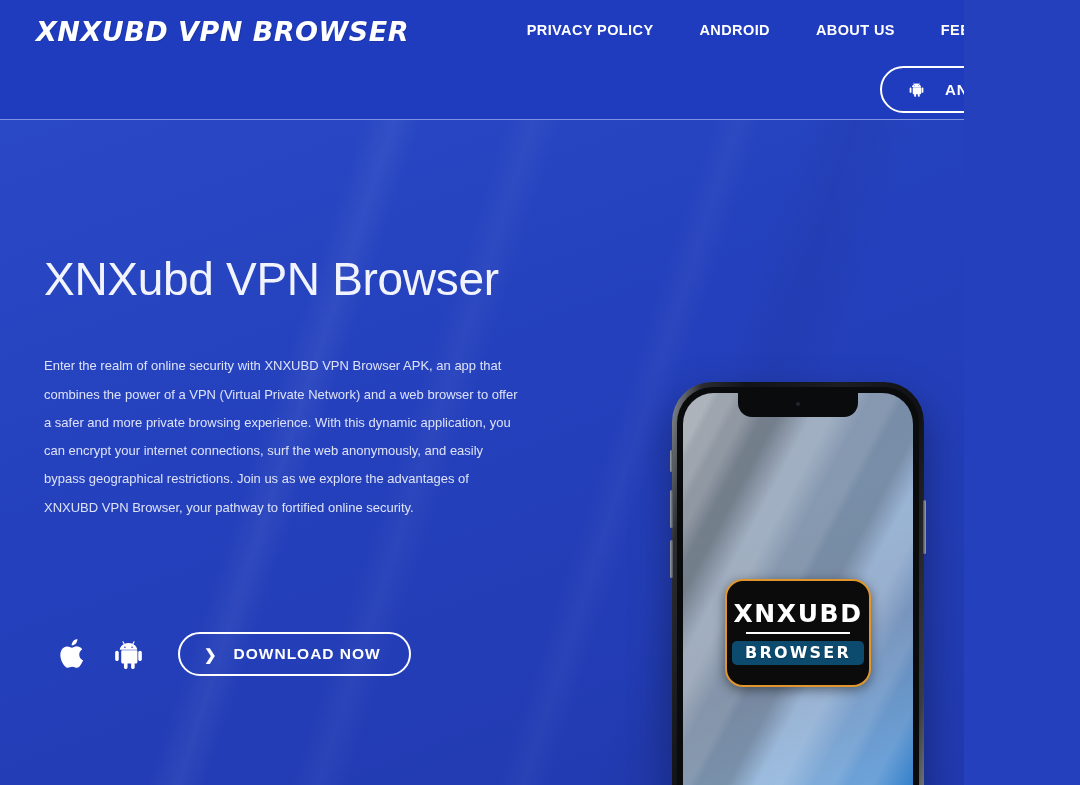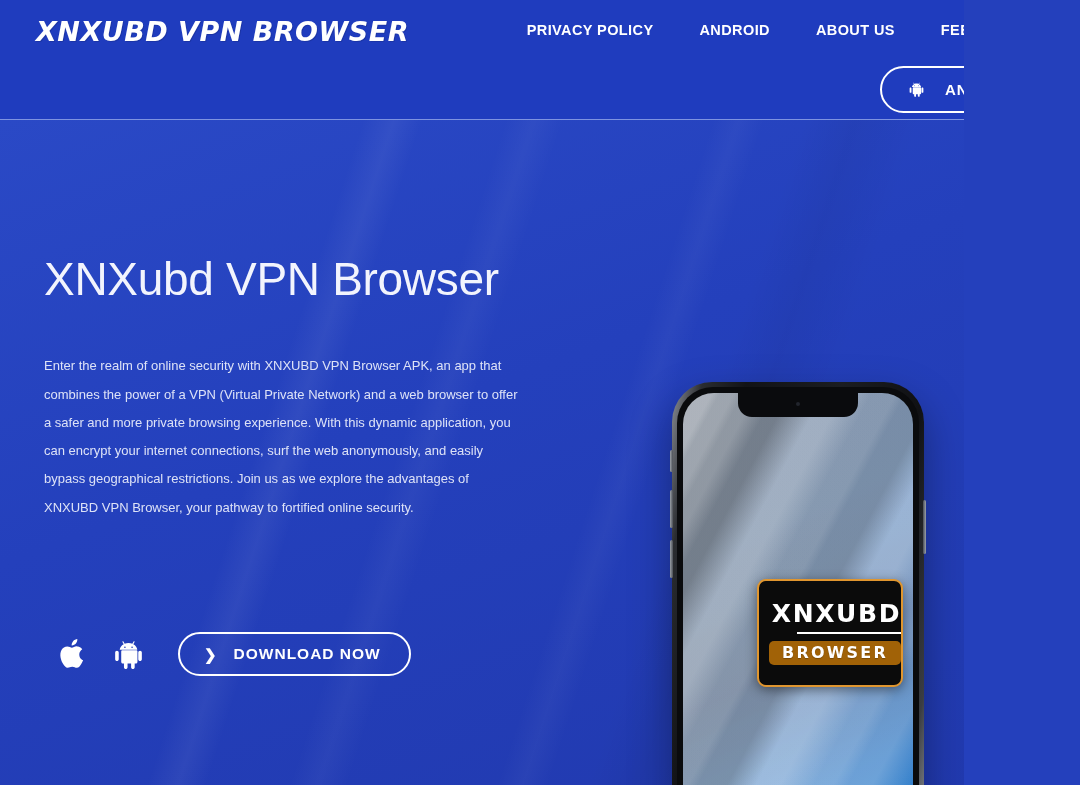--- a/index.html
+++ b/index.html
@@ -150,35 +150,34 @@
   .side-btn-r {
     position:absolute; right:-2px; top:118px; width:3px; height:54px;
     background:linear-gradient(270deg,#9aa0a8,#4a4e55);
     border-radius:2px;
   }
   .app-logo {
     position:absolute; left:50%; top:50%; transform:translate(-50%,-50%);
     width:146px; height:108px;
     background:#0b0b0b;
     border:2px solid #e0962f;
-    border-radius:9px;
+    border-radius:18px;
     display:flex; flex-direction:column;
-    align-items:flex-end; justify-content:center;
+    align-items:center; justify-content:center;
     z-index:3;
     box-shadow:0 3px 12px rgba(0,0,0,0.45);
-    margin-left:32px;
   }
   .app-logo-top {
     color:#ffffff; font-size:25px; font-weight:bold;
     letter-spacing:1.6px; line-height:1;
     font-family:"DejaVu Sans", sans-serif;
   }
   .app-divider { width:104px; height:2px; background:#ffffff; margin:6px 0 7px; }
   .app-logo-bottom {
-    background:#a16207; color:#ffffff;
+    background:#0c4a6e; color:#ffffff;
     font-size:16px; font-weight:bold; letter-spacing:2.2px;
     padding:3px 13px; border-radius:5px; line-height:1.15;
     font-family:"DejaVu Sans", sans-serif;
     text-shadow:0 1px 1px rgba(0,0,0,0.25);
   }
 </style>
 </head>
 <body>
 
 <div class="page">

